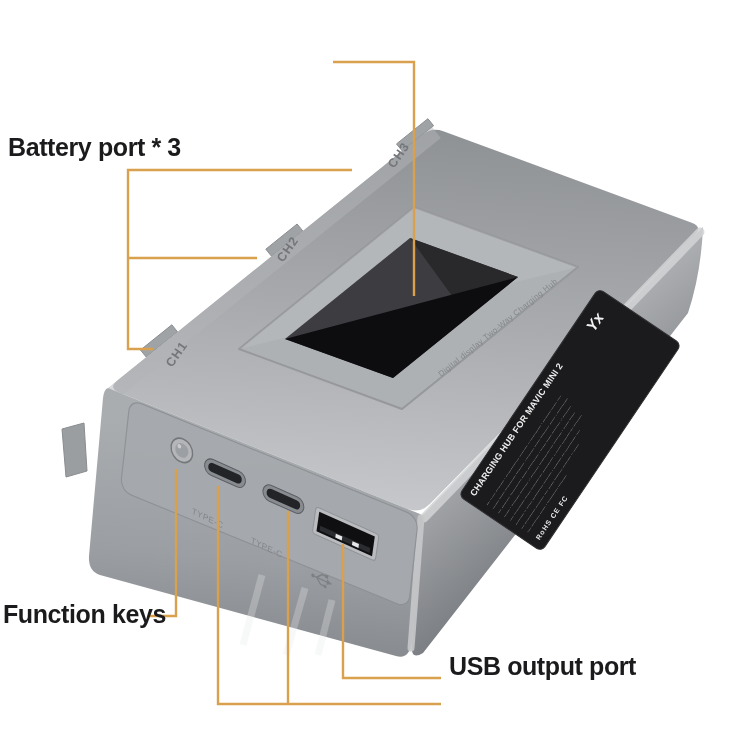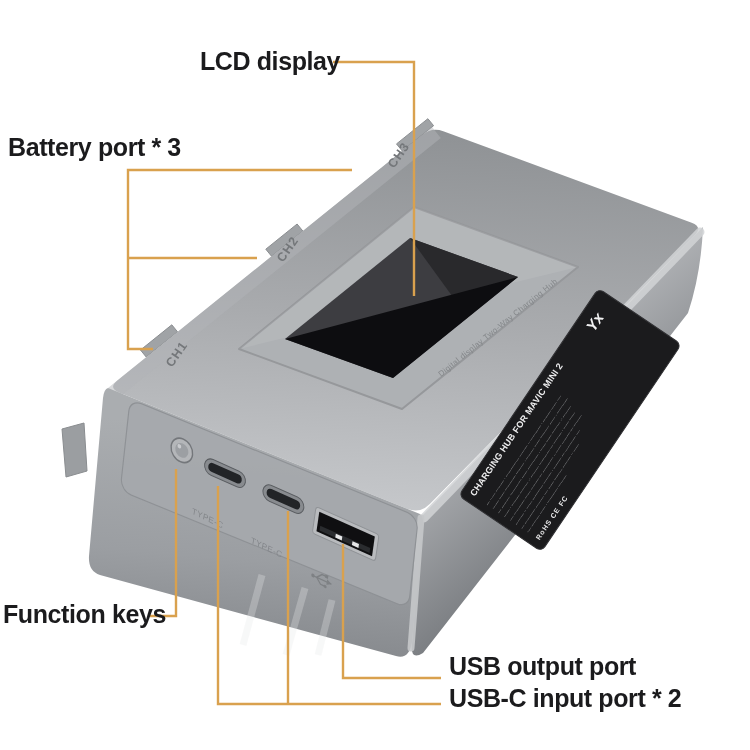--- a/index.html
+++ b/index.html
@@ -139,19 +139,17 @@
     <path d="M333,62 L414,62 L414,296"></path>
     <path d="M352,170 L128,170 L128,349 L153,349"></path>
     <path d="M128,258 L257,258"></path>
     <path d="M176,469 L176,616 L150,616"></path>
     <path d="M218,486 L218,704 L441,704"></path>
     <path d="M288,511 L288,704"></path>
     <path d="M343,544 L343,678 L441,678"></path>
   </g>
 </svg>
 
-<div class="callout-label" id="lbl-lcd">LCD display</div>
 <div class="callout-label" id="lbl-battery">Battery port * 3</div>
 <div class="callout-label" id="lbl-usb-out">USB output port</div>
 <div class="callout-label" id="lbl-function">Function keys</div>
-<div class="callout-label" id="lbl-usbc-in">USB-C input port * 2</div>
 
 </div>
 
 </body></html>

